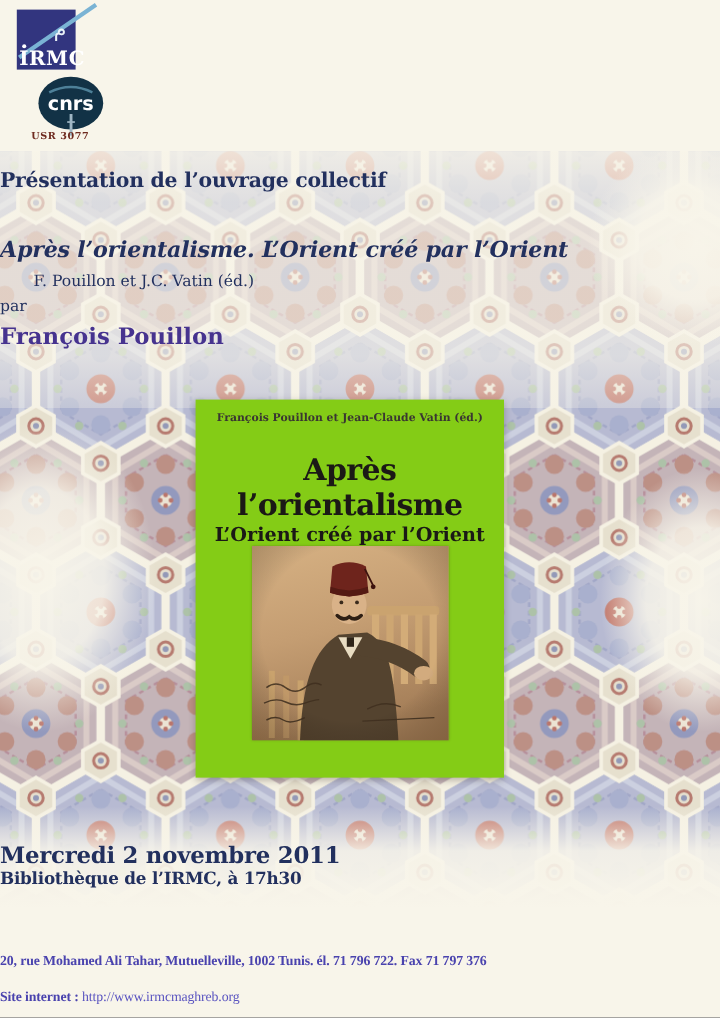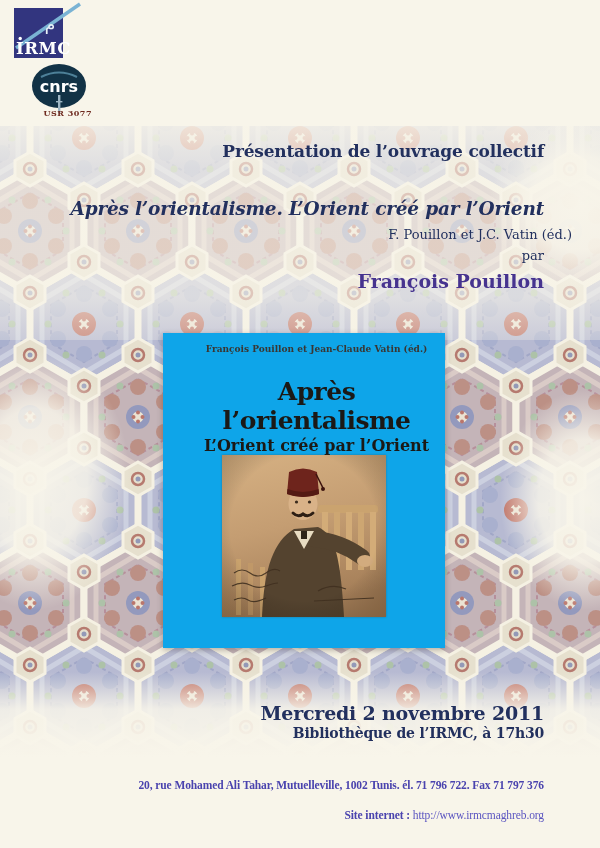--- a/index.html
+++ b/index.html
@@ -12,52 +12,52 @@
   .pattern-svg{position:absolute;left:0;top:126px;z-index:1;opacity:.82;}
   .overlay,.blob{position:absolute;z-index:2;pointer-events:none;}
   .ov-titles{left:0;top:126px;width:600px;height:214px;
     background:linear-gradient(180deg,rgba(248,245,234,.85),rgba(248,245,234,.62) 20%,rgba(248,245,234,.62) 80%,rgba(248,245,234,.30));}
   .ov-date{left:0;top:672px;width:600px;height:106px;
     background:linear-gradient(180deg,rgba(248,245,234,0),rgba(248,245,234,.88) 35%,rgba(248,245,234,1) 80%);}
   .blob{background:radial-gradient(closest-side,rgba(248,245,234,.97) 0%,rgba(248,245,234,.85) 55%,rgba(248,245,234,0) 100%);}
   .blob-left{left:-60px;top:350px;width:190px;height:260px;}
   .blob-right-top{left:490px;top:118px;width:180px;height:170px;}
   .blob-right-mid{left:500px;top:390px;width:170px;height:220px;}
-  .content{position:absolute;left:0;width:544px;text-align:right;z-index:3;margin:0;}
+  .content{position:absolute;left:0;width:544px;text-align:left;z-index:3;margin:0;}
   
   .irmc-logo{position:absolute;left:12px;top:2px;z-index:3;}
   .cnrs-logo{position:absolute;left:29px;top:63px;z-index:3;}
   .usr-label{position:absolute;left:26px;top:108px;width:66px;z-index:3;
     font-family:"DejaVu Serif",serif;font-size:8px;font-weight:bold;
-    letter-spacing:.5px;color:#6e2a1f;text-align:right;}
+    letter-spacing:.5px;color:#6e2a1f;text-align:left;}
   
   .navy{color:#22305e;}
   .purple{color:#46338f;}
   .presentation{top:141px;font-size:17px;font-weight:bold;letter-spacing:-.2px;}
   .book-title-line{top:198px;font-size:18.5px;font-weight:bold;font-style:italic;letter-spacing:-.2px;}
   .editors-line{top:227px;font-size:13px;padding-left:28px;}
   .par-line{top:248px;font-size:13px;}
   .author-name{top:270px;font-size:19px;font-weight:bold;}
   .author-title{top:297px;font-size:12.5px;font-weight:bold;}
   .author-title .big{font-size:17px;}
   
   .cover{position:absolute;left:163px;top:333px;width:257px;height:315px;z-index:3;
-    background:#0ea5e9;box-shadow:0 2px 6px rgba(60,50,40,.35);text-align:center;padding-left:25px;}
+    background:#84cc16;box-shadow:0 2px 6px rgba(60,50,40,.35);text-align:center;}
   .cover-editors{margin:0;padding-top:11px;font-size:9px;font-weight:bold;color:#3a3632;}
   .cover-title{margin:23px 0 0 0;font-size:25px;font-weight:bold;color:#1b1916;letter-spacing:-.5px;}
   .cover-subtitle{margin:1px 0 0 0;font-size:16px;font-weight:bold;color:#1b1916;}
   .portrait-wrap{position:absolute;left:50%;top:122px;transform:translateX(-50%);
     width:164px;height:162px;box-shadow:0 0 2px rgba(70,55,35,.4);}
   .publisher{position:absolute;bottom:8px;left:0;width:100%;margin:0;
     font-family:"DejaVu Sans",sans-serif;font-size:10px;font-weight:bold;
     letter-spacing:.5px;color:#3f3b36;}
   
   .date-line{top:702px;font-size:19px;font-weight:bold;letter-spacing:-.2px;}
   .venue-line{top:725px;font-size:14px;font-weight:bold;letter-spacing:-.2px;}
-  .violet{color:#4a43ae;}
+  .violet{color:#4a43ae;margin-top:16px;}
   .footer-line{font-family:"Liberation Serif",serif;letter-spacing:-.1px;}
   .footer-address{top:779px;font-size:11.5px;font-weight:bold;}
   .footer-mail{top:794px;font-size:11.5px;font-weight:bold;}
   .footer-site{top:809px;font-size:11.5px;}
   .footer-site .lbl{font-weight:bold;}
   .footer-site .val,.footer-mail .val{font-weight:normal;color:#5a54c0;}
   a.plain{color:inherit;text-decoration:none;}
 </style>
 </head>
 <body>

